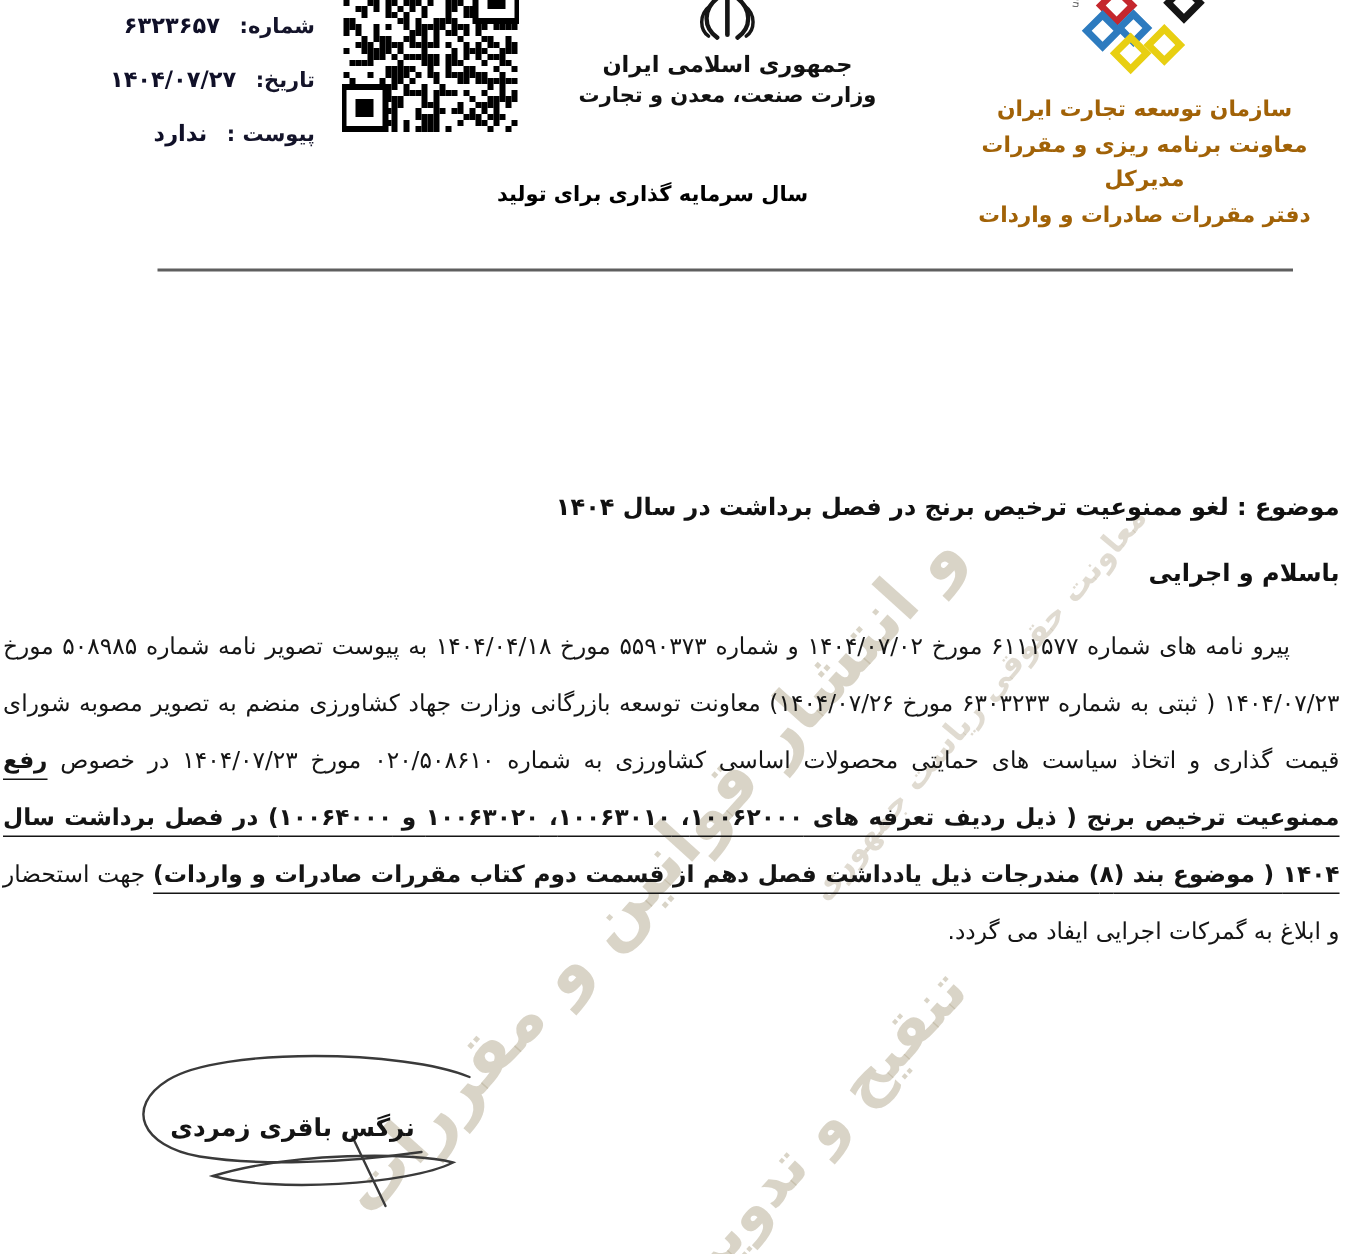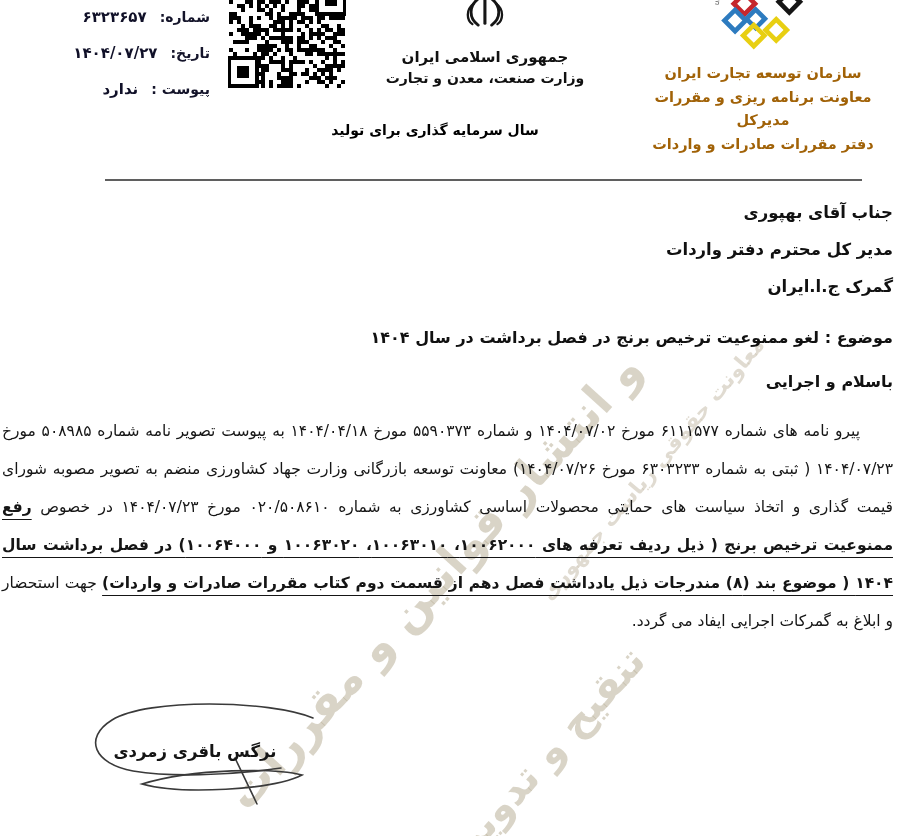--- a/index.html
+++ b/index.html
@@ -15,21 +15,21 @@
   .wm2{left:545px;top:585px;font-size:21px;transform:rotate(-50deg);transform-origin:left center;color:rgba(186,176,153,0.45);}
   .wm3{left:455px;top:832px;font-size:40px;transform:rotate(-48deg);transform-origin:left center;}
   
   .meta{position:absolute;left:8px;top:8px;width:202px;direction:rtl;z-index:2;}
   .meta-row{display:flex;direction:rtl;align-items:baseline;gap:13px;height:36px;}
   .meta-label{font-size:14px;font-weight:700;color:#14142a;}
   .meta-value{font-size:15px;font-weight:700;color:#101028;letter-spacing:.5px;}
   .qr{position:absolute;left:228px;top:0;width:118px;height:88px;z-index:2;}
   .hcenter{position:absolute;left:352px;top:0;width:266px;text-align:center;z-index:2;direction:rtl;}
   .emblem{height:27px;margin-top:0;}
-  .hcountry{font-size:15px;font-weight:600;margin-top:17px;color:#111;}
+  .hcountry{font-size:15px;font-weight:600;margin-top:3px;color:#111;}
   .hministry{font-size:14px;font-weight:600;margin-top:4px;color:#111;}
   .slogan{position:absolute;left:300px;top:122px;width:270px;text-align:center;
           font-size:14px;font-weight:600;color:#000000;z-index:2;direction:rtl;}
   .hright{position:absolute;right:12px;top:0;width:250px;text-align:center;z-index:2;direction:rtl;}
   .hright .org-line{font-size:14.5px;font-weight:700;line-height:23.5px;color:#a16207;}
   .tpo-logo{height:58px;}
   .rule{position:absolute;left:105px;top:171px;width:757px;border:none;
         border-top:2px solid #5f5f5f;z-index:2;}
   
   .recipient{position:absolute;right:7px;top:194px;direction:rtl;text-align:right;z-index:2;}
@@ -436,25 +436,20 @@
       </svg>
     </div>
     <div class="org-line">سازمان توسعه تجارت ایران</div>
     <div class="org-line">معاونت برنامه ریزی و مقررات</div>
     <div class="org-line">مدیرکل</div>
     <div class="org-line">دفتر مقررات صادرات و واردات</div>
   </div>
 
   <hr class="rule">
 
-  <div class="recipient">
-    <div>جناب آقای بهپوری</div>
-    <div>مدیر کل محترم دفتر واردات</div>
-    <div>گمرک ج.ا.ایران</div>
-  </div>
 
   <div class="subject">موضوع : لغو ممنوعیت ترخیص برنج در فصل برداشت در سال ۱۴۰۴</div>
   <div class="salutation">باسلام و اجرایی</div>
 
   <p class="body-text"><span>پیرو نامه های شماره ۶۱۱۱۵۷۷ مورخ ۱۴۰۴/۰۷/۰۲ و شماره ۵۵۹۰۳۷۳ مورخ ۱۴۰۴/۰۴/۱۸ به پیوست تصویر نامه شماره ۵۰۸۹۸۵ مورخ ۱۴۰۴/۰۷/۲۳ ( ثبتی به شماره ۶۳۰۳۲۳۳ مورخ ۱۴۰۴/۰۷/۲۶) معاونت توسعه بازرگانی وزارت جهاد کشاورزی منضم به تصویر مصوبه شورای قیمت گذاری و اتخاذ سیاست های حمایتی محصولات اساسی کشاورزی به شماره ۰۲۰/۵۰۸۶۱۰ مورخ ۱۴۰۴/۰۷/۲۳ در خصوص </span><span class="emph">رفع ممنوعیت ترخیص برنج ( ذیل ردیف تعرفه های ۱۰۰۶۲۰۰۰، ۱۰۰۶۳۰۱۰، ۱۰۰۶۳۰۲۰ و ۱۰۰۶۴۰۰۰) در فصل برداشت سال ۱۴۰۴ ( موضوع بند (۸) مندرجات ذیل یادداشت فصل دهم از قسمت دوم کتاب مقررات صادرات و واردات)</span><span> جهت استحضار و ابلاغ به گمرکات اجرایی ایفاد می گردد.</span></p>
 
   <div class="signature">
     <svg viewBox="0 0 240 112" xmlns="http://www.w3.org/2000/svg">
       <g fill="none" stroke="#3a3a3a" stroke-width="1.6" stroke-linecap="round">
         <path d="M 228 20 C 185 2, 62 0, 27 22 C -2 40, 9 66, 48 73 C 85 79, 140 78, 196 70"></path>

